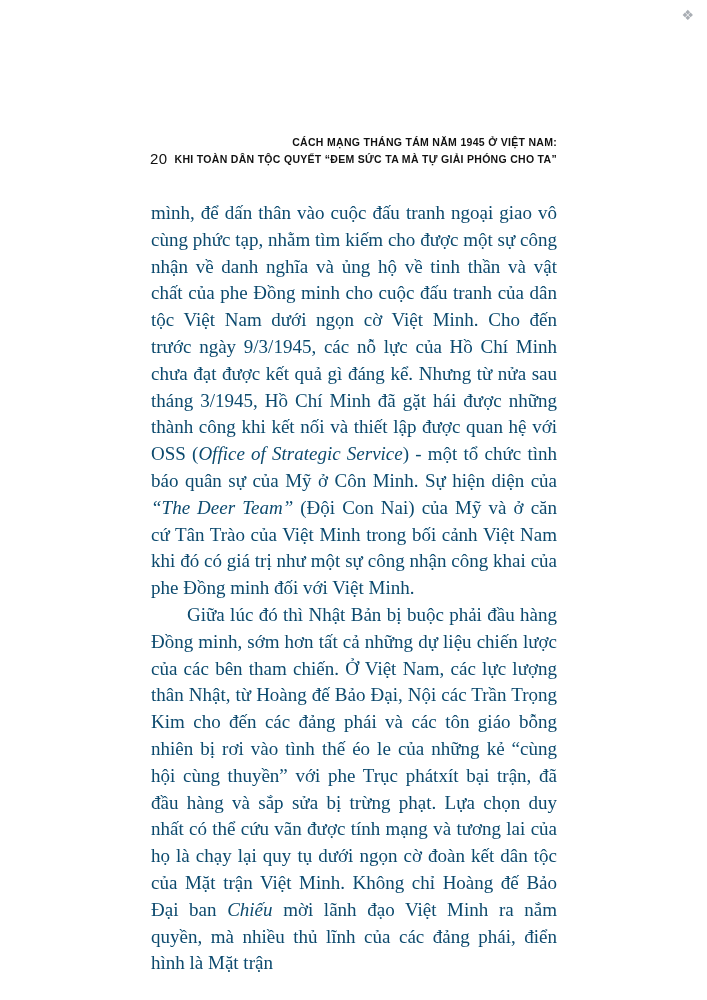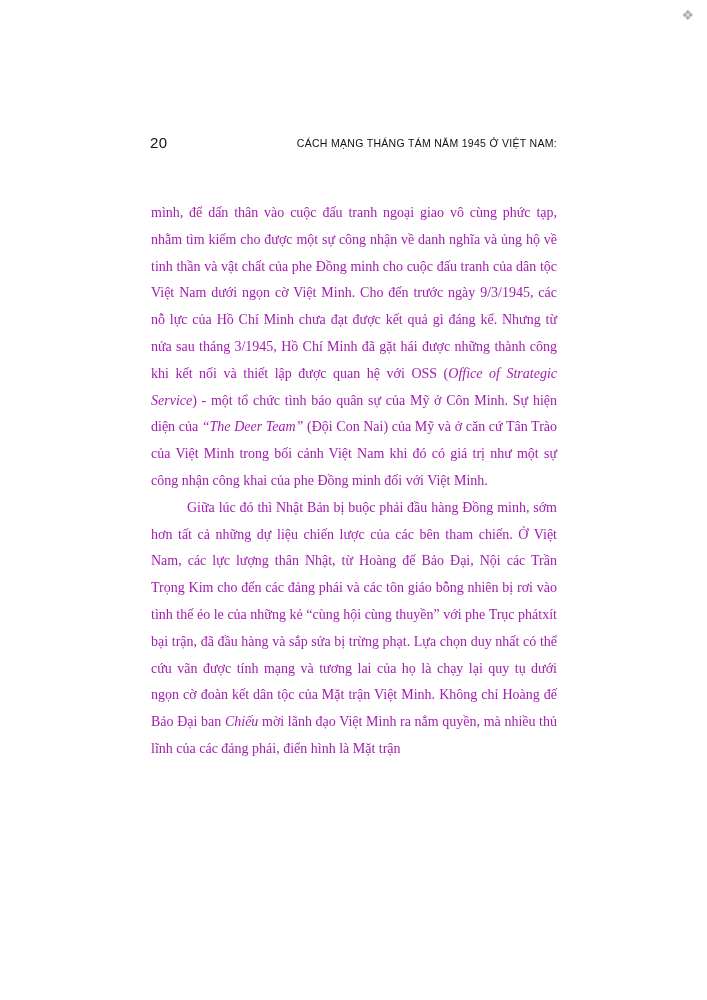--- a/index.html
+++ b/index.html
@@ -38,35 +38,35 @@
   .page-number {
     font-size: 15px;
     font-weight: 400;
     letter-spacing: 0.5px;
     padding-bottom: 1px;
     color: #111111;
   }
   .running-title {
     text-align: right;
     font-size: 10.5px;
-    font-weight: 400;
+    font-weight: 700;
     letter-spacing: 0.3px;
     line-height: 17px;
     color: #111111;
     white-space: nowrap;
   }
   .body-text {
     position: absolute;
     left: 151px;
     right: 150px;
     top: 200px;
-    font-size: 14px;
+    font-size: 19px;
     line-height: 26.8px;
     text-align: justify;
-    color: #a21caf;
+    color: #0c4a6e;
   }
   .body-text p {
     margin: 0;
   }
   .body-text p.indent {
     text-indent: 36px;
   }
   .body-text em {
     font-style: italic;
   }
@@ -75,20 +75,21 @@
 <body>
 
 <div class="page">
 
   <div class="ornament">❖</div>
 
   <div class="running-header">
     <div class="page-number">20</div>
     <div class="running-title">
       <div>CÁCH MẠNG THÁNG TÁM NĂM 1945 Ở VIỆT NAM:</div>
+      <div>KHI TOÀN DÂN TỘC QUYẾT “ĐEM SỨC TA MÀ TỰ GIẢI PHÓNG CHO TA”</div>
     </div>
   </div>
 
   <div class="body-text">
       <p class=""><span>mình, để dấn thân vào cuộc đấu tranh ngoại giao vô cùng phức tạp, nhằm tìm kiếm cho được một sự công nhận về danh nghĩa và ủng hộ về tinh thần và vật chất của phe Đồng minh cho cuộc đấu tranh của dân tộc Việt Nam dưới ngọn cờ Việt Minh. Cho đến trước ngày 9/3/1945, các nỗ lực của Hồ Chí Minh chưa đạt được kết quả gì đáng kể. Nhưng từ nửa sau tháng 3/1945, Hồ Chí Minh đã gặt hái được những thành công khi kết nối và thiết lập được quan hệ với OSS (</span><em>Office of Strategic Service</em><span>) - một tổ chức tình báo quân sự của Mỹ ở Côn Minh. Sự hiện diện của </span><em>“The Deer Team”</em><span> (Đội Con Nai) của Mỹ và ở căn cứ Tân Trào của Việt Minh trong bối cảnh Việt Nam khi đó có giá trị như một sự công nhận công khai của phe Đồng minh đối với Việt Minh.</span></p>
       <p class="indent"><span>Giữa lúc đó thì Nhật Bản bị buộc phải đầu hàng Đồng minh, sớm hơn tất cả những dự liệu chiến lược của các bên tham chiến. Ở Việt Nam, các lực lượng thân Nhật, từ Hoàng đế Bảo Đại, Nội các Trần Trọng Kim cho đến các đảng phái và các tôn giáo bỗng nhiên bị rơi vào tình thế éo le của những kẻ “cùng hội cùng thuyền” với phe Trục phátxít bại trận, đã đầu hàng và sắp sửa bị trừng phạt. Lựa chọn duy nhất có thể cứu vãn được tính mạng và tương lai của họ là chạy lại quy tụ dưới ngọn cờ đoàn kết dân tộc của Mặt trận Việt Minh. Không chỉ Hoàng đế Bảo Đại ban </span><em>Chiếu</em><span> mời lãnh đạo Việt Minh ra nắm quyền, mà nhiều thủ lĩnh của các đảng phái, điển hình là Mặt trận</span></p>
     </div>
 
 </div>
 

